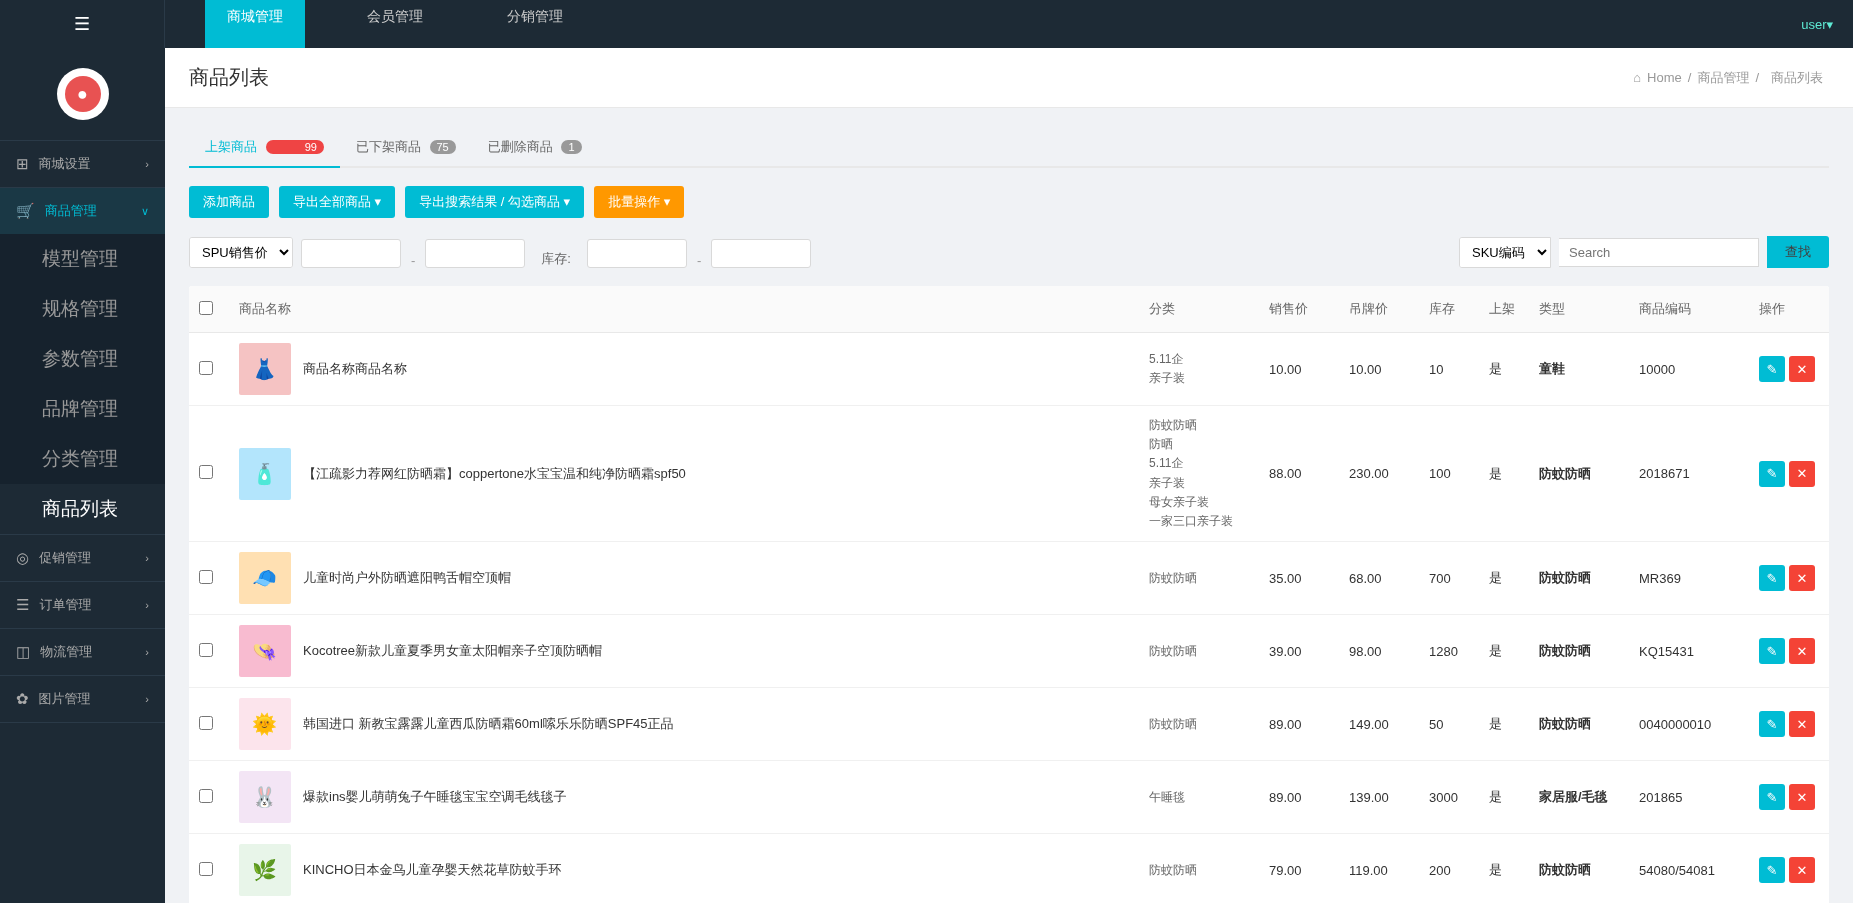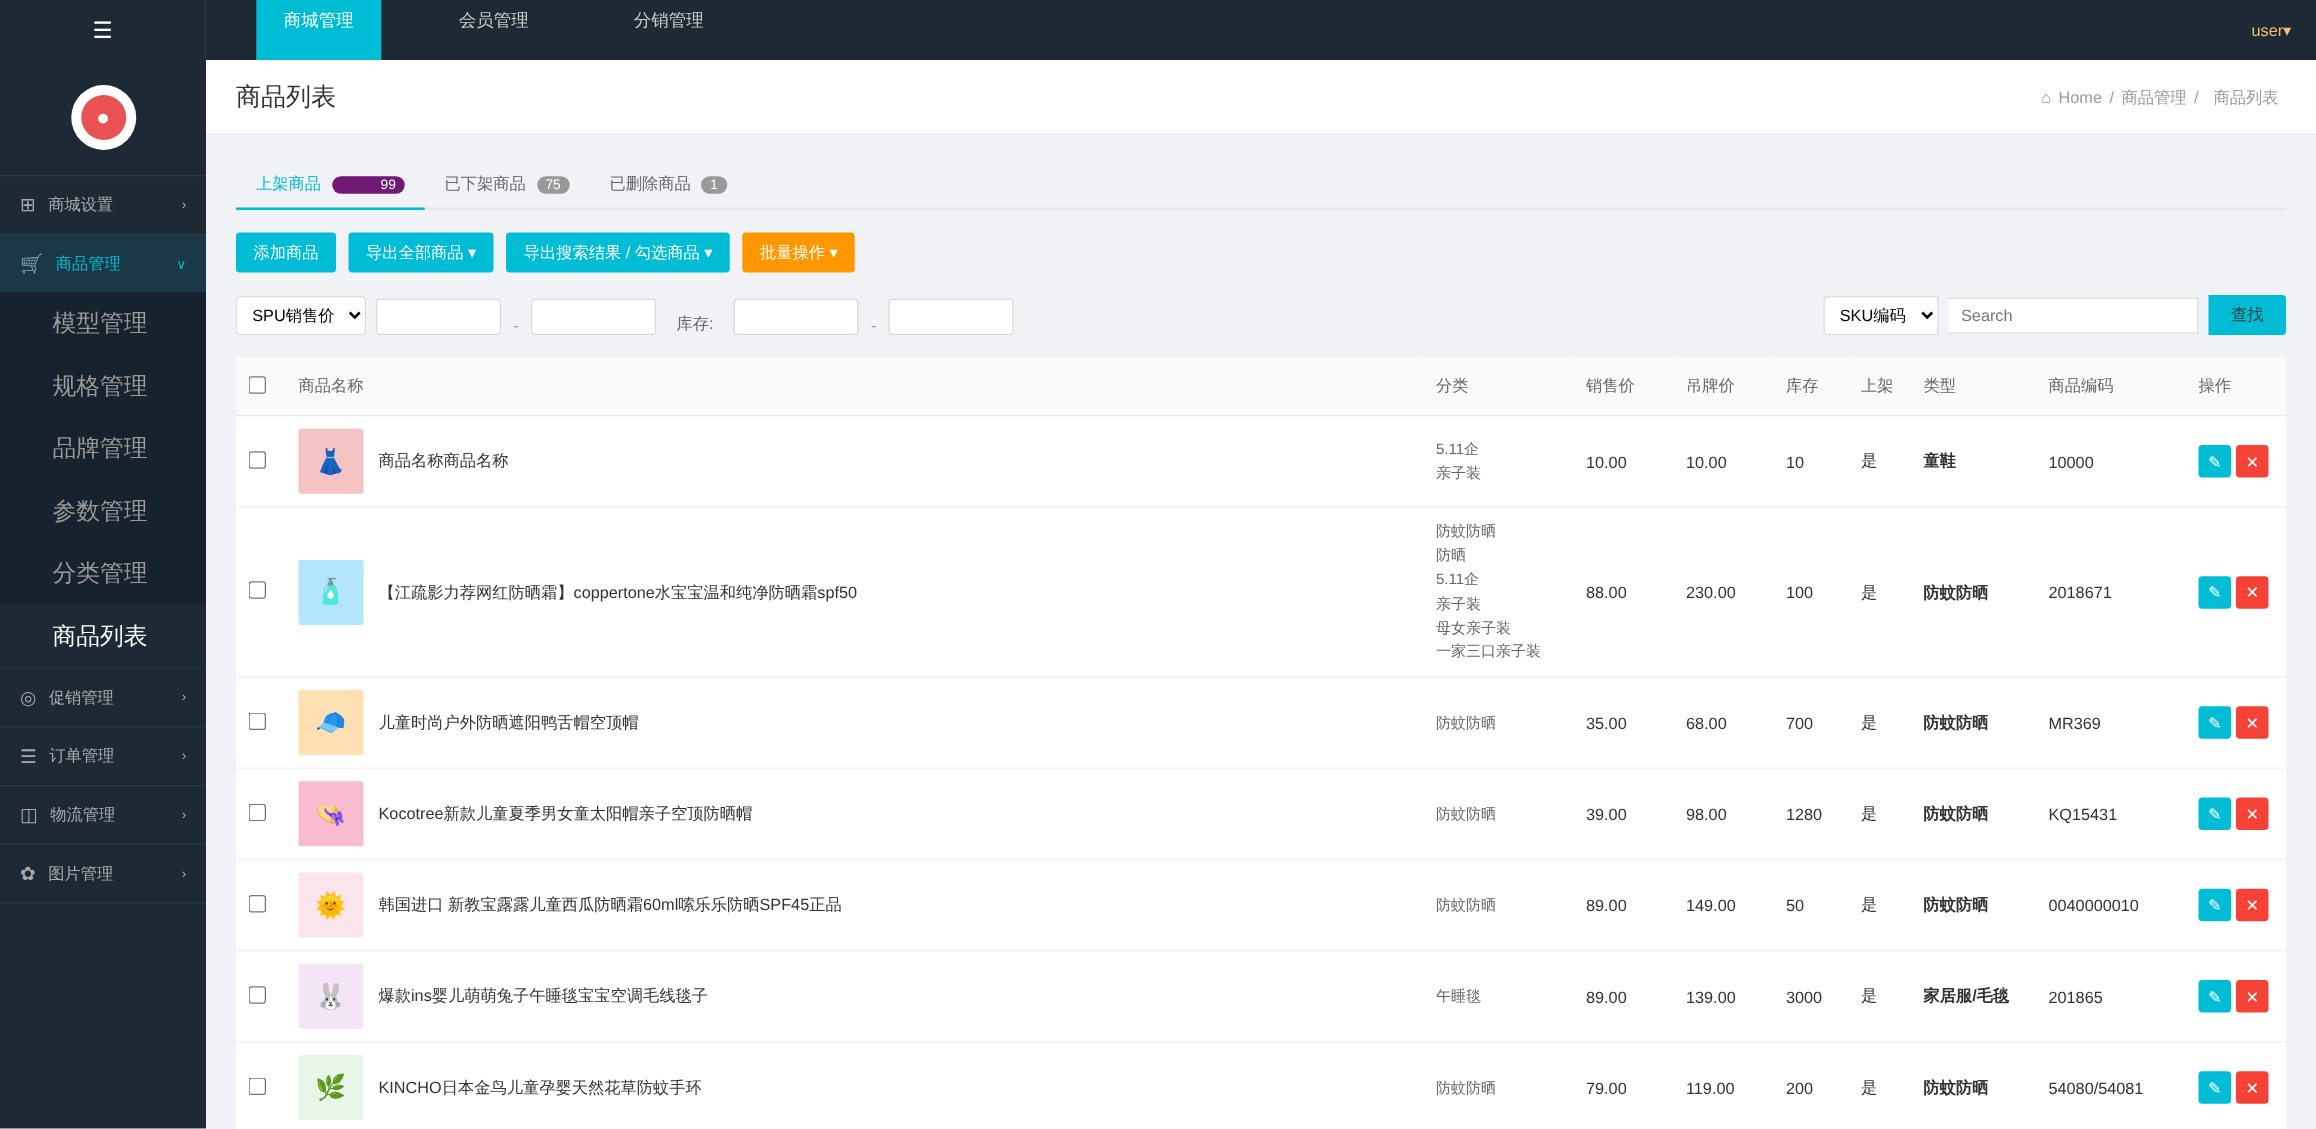--- a/index.html
+++ b/index.html
@@ -4,21 +4,21 @@
   <style>
     * { box-sizing: border-box; margin: 0; padding: 0; }
     body { font-family: "Microsoft YaHei", Arial, sans-serif; font-size: 13px; background: #f0f2f5; color: #333; display: flex; flex-direction: column; height: 100vh; overflow: hidden; }
 
     
     .top-nav { background: #1d2a35; height: 48px; display: flex; align-items: center; padding: 0 0 0 0; flex-shrink: 0; }
     .top-nav-menu-btn { width: 165px; display: flex; justify-content: center; align-items: center; color: #fff; font-size: 18px; cursor: pointer; border-right: 1px solid #2a3a48; height: 100%; flex-shrink: 0; }
     .top-nav-items { display: flex; align-items: center; flex: 1; height: 100%; }
     .top-nav-item { padding: 8px 22px; height: 100%; display: flex; align-items: flex-start; color: #ccc; cursor: pointer; font-size: 14px; margin-left: 40px; }
     .top-nav-item.active { background: #00bcd4; color: #fff; }
-    .top-nav-user { margin-left: auto; padding-right: 20px; color: #fdba74; font-size: 13px; cursor: pointer; }
+    .top-nav-user { margin-left: auto; padding-right: 20px; color: #5eead4; font-size: 13px; cursor: pointer; }
 
     
     .body-wrap { display: flex; flex: 1; overflow: hidden; }
 
     
     .sidebar { width: 165px; background: #1d2a35; flex-shrink: 0; overflow-y: auto; }
     .sidebar-logo { display: flex; align-items: center; justify-content: center; padding: 20px 0; border-bottom: 1px solid #2a3a48; }
     .sidebar-logo-circle { width: 52px; height: 52px; border-radius: 50%; background: #fff; display: flex; align-items: center; justify-content: center; }
     .sidebar-logo-inner { width: 36px; height: 36px; background: #e85252; border-radius: 50%; display: flex; align-items: center; justify-content: center; color: #fff; font-size: 18px; font-weight: bold; }
     .sidebar-section { border-bottom: 1px solid #2a3a48; }
@@ -38,21 +38,21 @@
     .breadcrumb span { margin: 0 6px; }
     .breadcrumb a { color: #999; cursor: pointer; }
 
     .main-content { padding: 20px 24px; }
 
     
     .tabs { display: flex; align-items: center; gap: 0; margin-bottom: 18px; border-bottom: 2px solid #e8e8e8; }
     .tab { padding: 10px 16px; cursor: pointer; color: #666; font-size: 13px; border-bottom: 2px solid transparent; margin-bottom: -2px; white-space: nowrap; }
     .tab.active { color: #00bcd4; border-bottom: 2px solid #00bcd4; }
     .tab .badge { background: #999; color: #fff; border-radius: 10px; padding: 1px 7px; font-size: 11px; margin-left: 5px; }
-    .tab.active .badge { background: #701a75; padding-left: 39px; }
+    .tab.active .badge { background: #ef4444; padding-left: 39px; }
 
     
     .toolbar { display: flex; align-items: center; gap: 10px; margin-bottom: 18px; flex-wrap: wrap; }
     .btn { padding: 7px 14px; border: none; border-radius: 3px; cursor: pointer; font-size: 13px; display: flex; align-items: center; gap: 5px; }
     .btn-teal { background: #00bcd4; color: #fff; }
     .btn-dropdown { background: #00bcd4; color: #fff; }
     .btn-warning { background: #ff9800; color: #fff; }
 
     
     .filter-bar { display: flex; align-items: flex-end; gap: 8px; margin-bottom: 18px; flex-wrap: wrap; }
@@ -140,22 +140,22 @@
 
     <div class="sidebar-section">
       <div class="sidebar-section-header active-parent">
         <span class="s-icon">🛒</span>
         <span>商品管理</span>
         <span class="s-arrow">∨</span>
       </div>
       <div class="sidebar-sub">
         <div class="sidebar-sub-item">模型管理</div>
         <div class="sidebar-sub-item">规格管理</div>
+        <div class="sidebar-sub-item">参数管理</div>
         <div class="sidebar-sub-item">品牌管理</div>
-        <div class="sidebar-sub-item">参数管理</div>
         <div class="sidebar-sub-item">分类管理</div>
         <div class="sidebar-sub-item active">商品列表</div>
       </div>
     </div>
 
     <div class="sidebar-section">
       <div class="sidebar-section-header">
         <span class="s-icon">◎</span>
         <span>促销管理</span>
         <span class="s-arrow">›</span>

